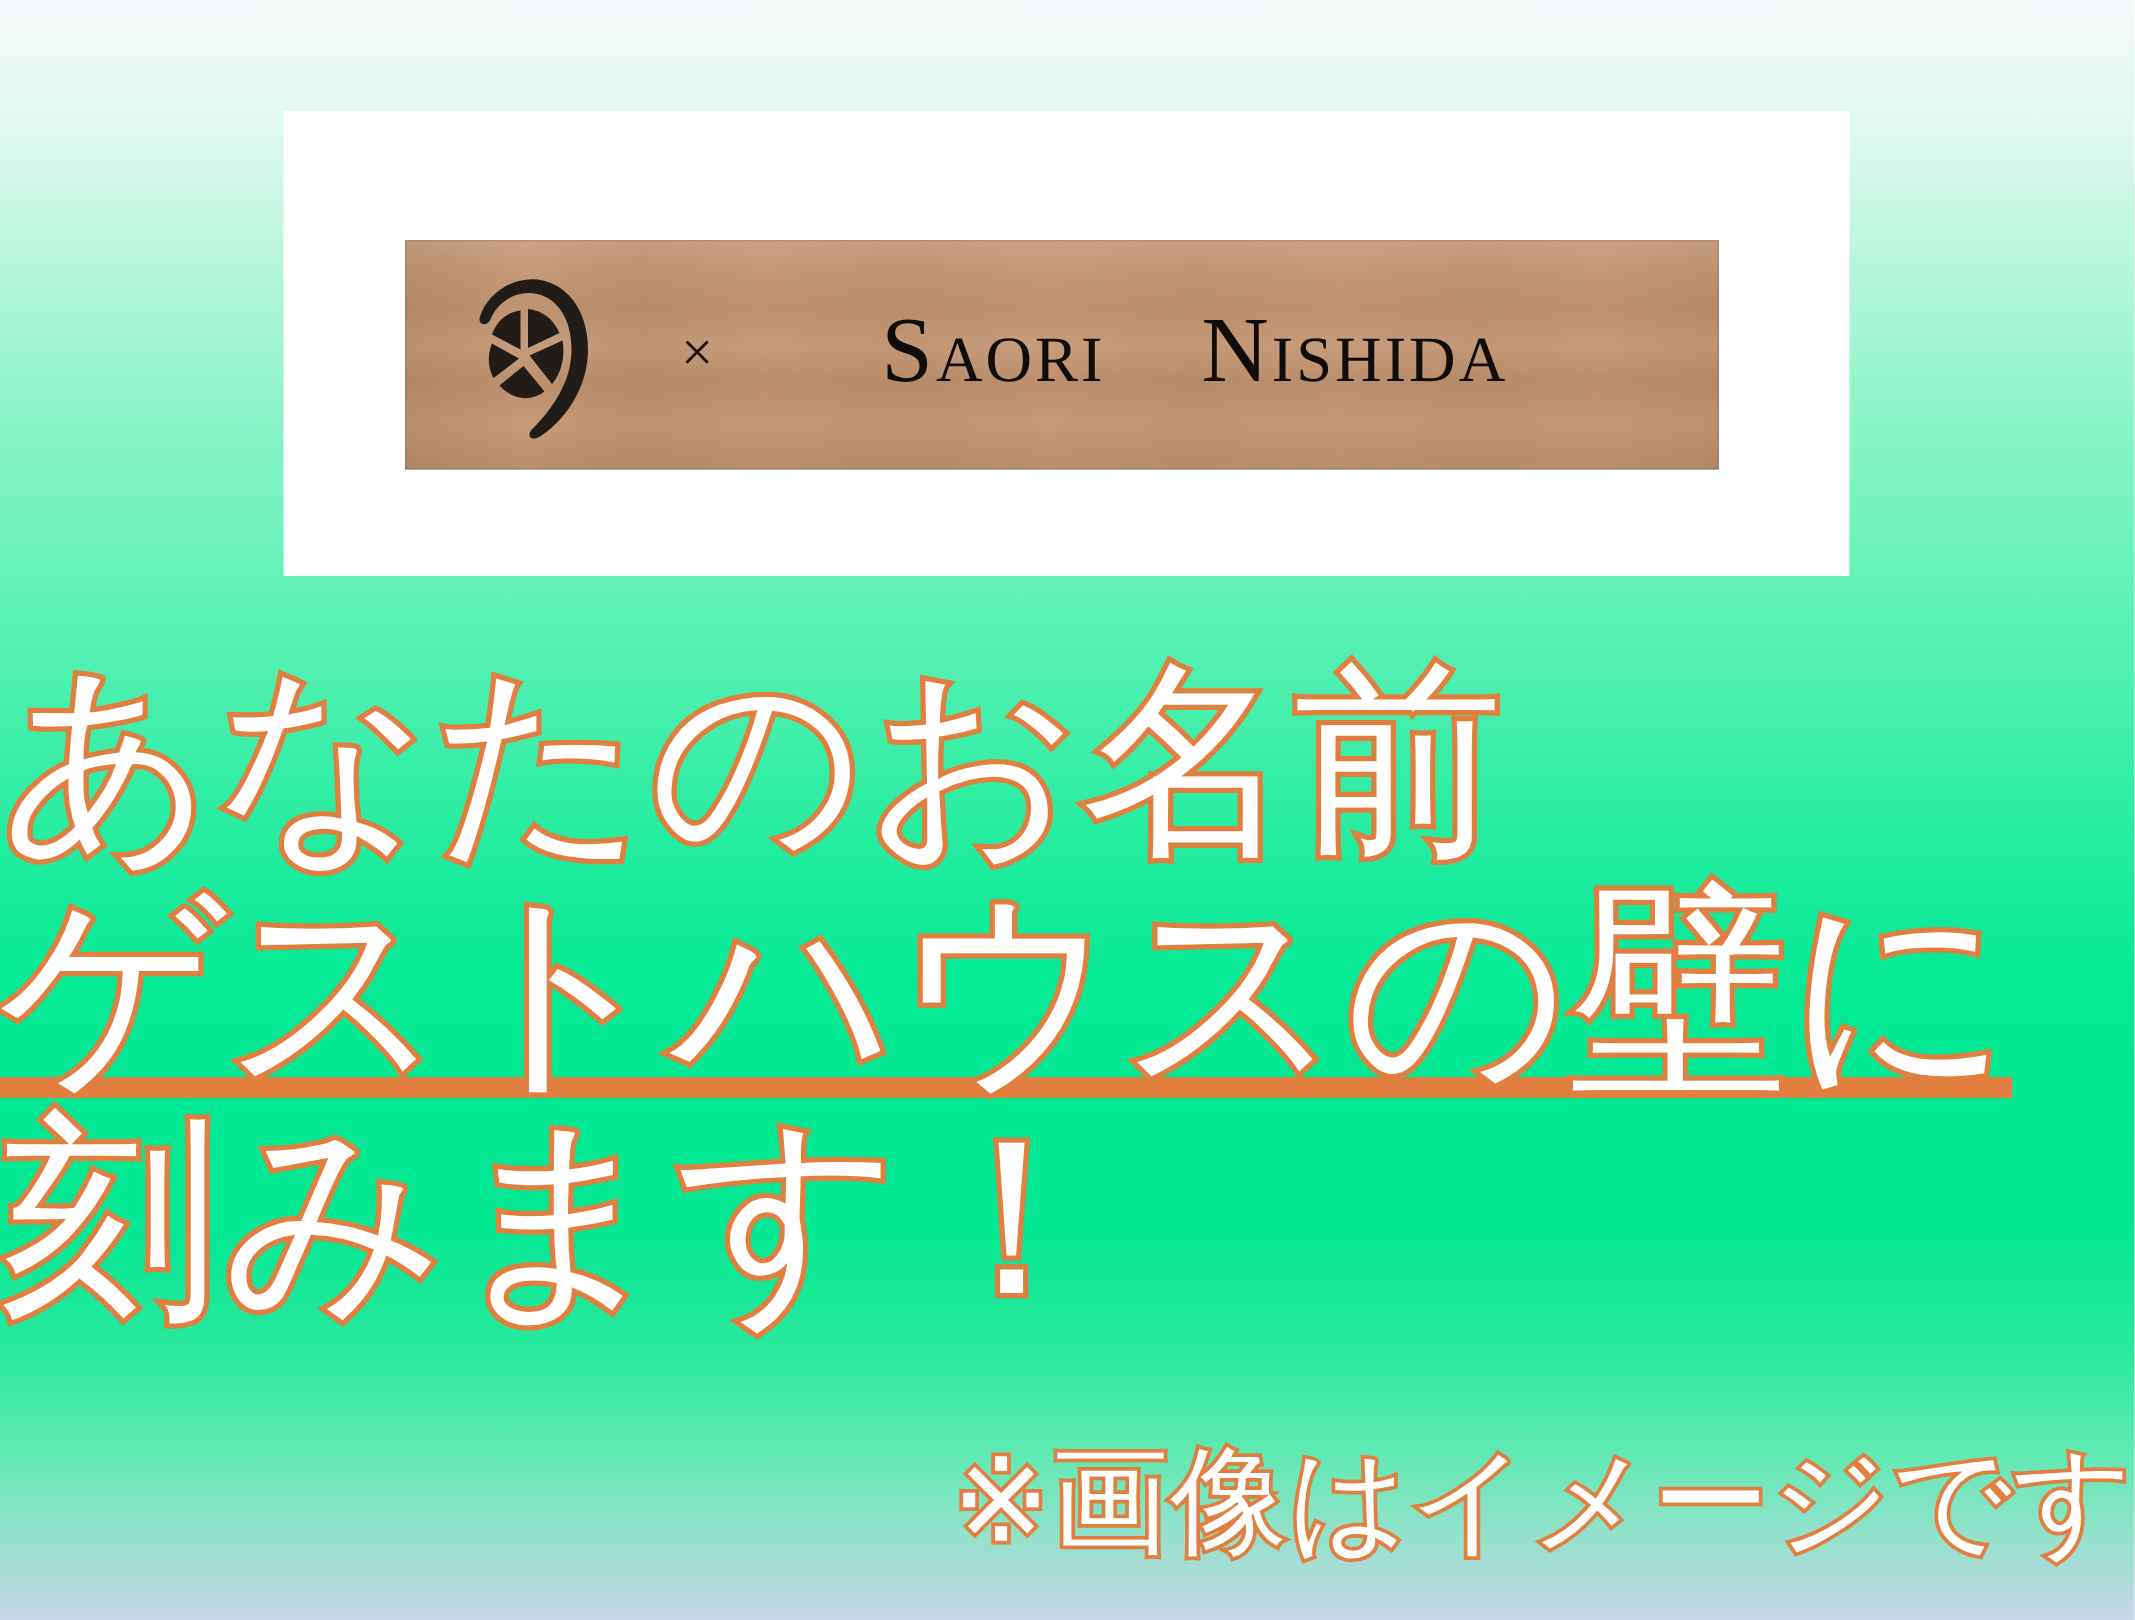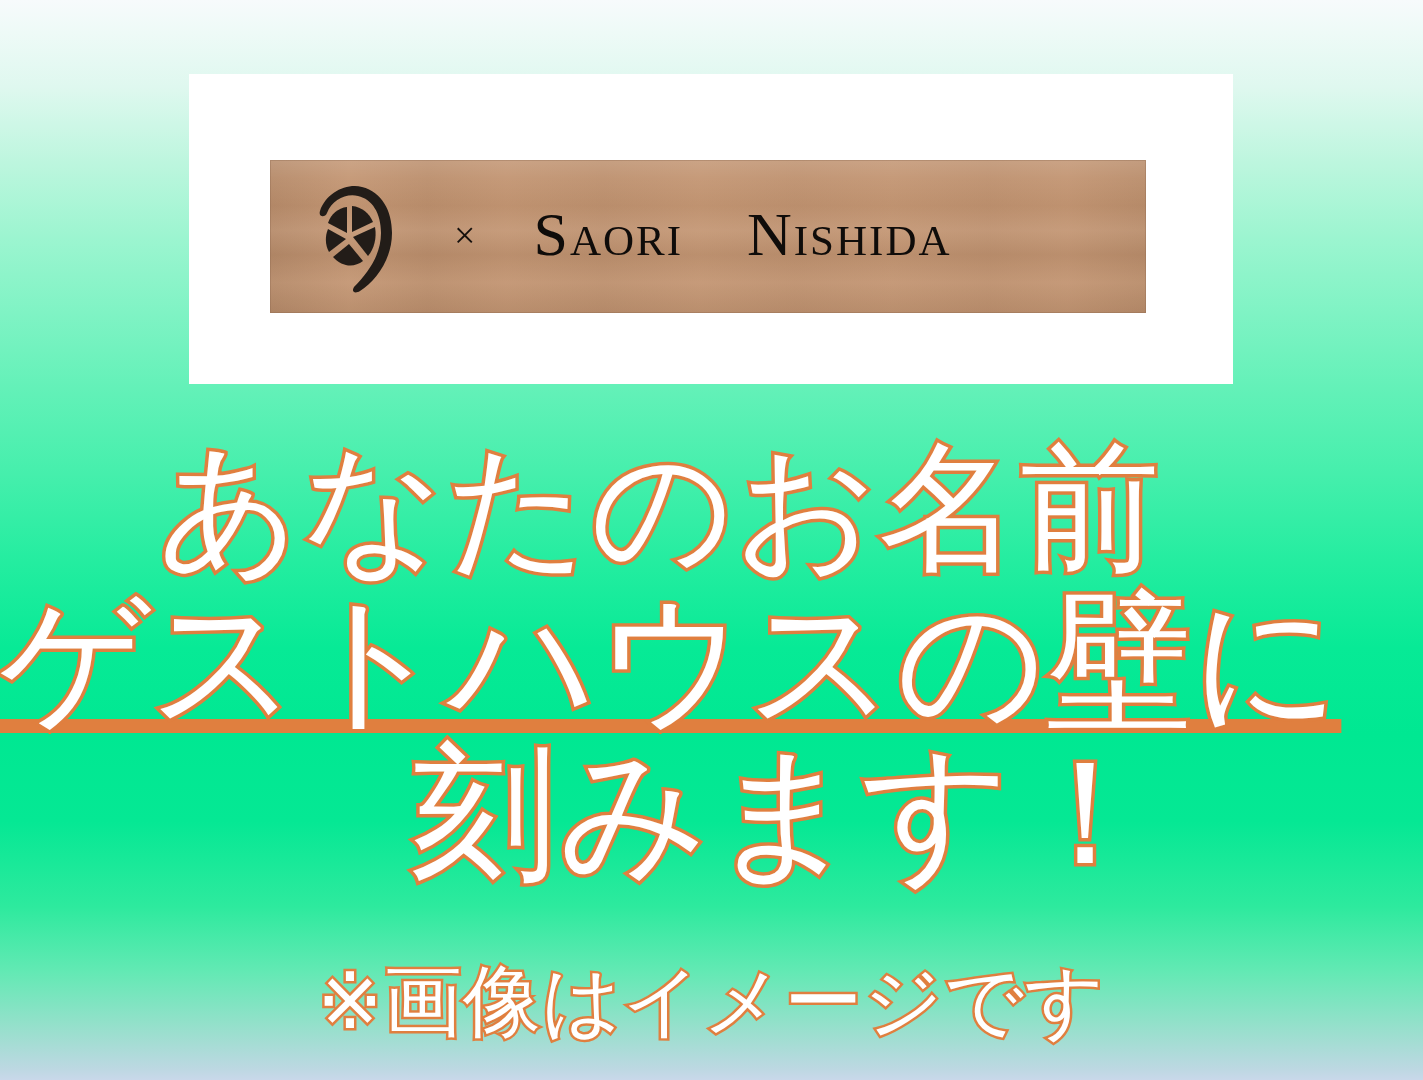--- a/index.html
+++ b/index.html
@@ -108,38 +108,38 @@
     margin-left: 56px;
     font-family: "Liberation Serif", "DejaVu Serif", serif;
     font-size: 38px;
     color: #15100d;
     line-height: 1;
     transform: translateY(-2px);
   }
 
   .guest-name {
     flex: 0 0 auto;
-    margin-left: 58px;
+    margin-left: 112px;
     font-family: "Liberation Serif", "DejaVu Serif", serif;
     font-variant: small-caps;
     font-size: 62px;
     letter-spacing: 2px;
     color: #0f0c0a;
     white-space: pre;
     line-height: 1;
     transform: translateY(-3px);
   }
 
   
   .headline-block {
     position: absolute;
     left: 0;
     top: 432px;
     width: 1161px;
-    text-align: right;
+    text-align: left;
   }
 
   .headline-line {
     display: block;
     font-family: "DejaVu Sans", "Liberation Sans", sans-serif;
     font-weight: 400;
     font-size: 140px;
     line-height: 152px;
     color: #ffffff;
     letter-spacing: 1px;
@@ -150,30 +150,29 @@
 
   .headline-line.line-2 {
     font-size: 146px;
     letter-spacing: 0px;
     text-decoration: underline;
   }
 
   .headline-line.line-3 {
     font-size: 146px;
     letter-spacing: 2px;
-    margin-left: 44px;
   }
 
   
   .disclaimer-note {
     position: absolute;
     left: 0;
     top: 955px;
     width: 1423px;
-    text-align: center;
+    text-align: right;
     font-family: "DejaVu Sans", "Liberation Sans", sans-serif;
     font-size: 78px;
     line-height: 92px;
     color: #ffffff;
     letter-spacing: 1px;
     white-space: nowrap;
     -webkit-text-stroke: 5px #e07f3f;
     paint-order: stroke fill;
   }
 </style>

